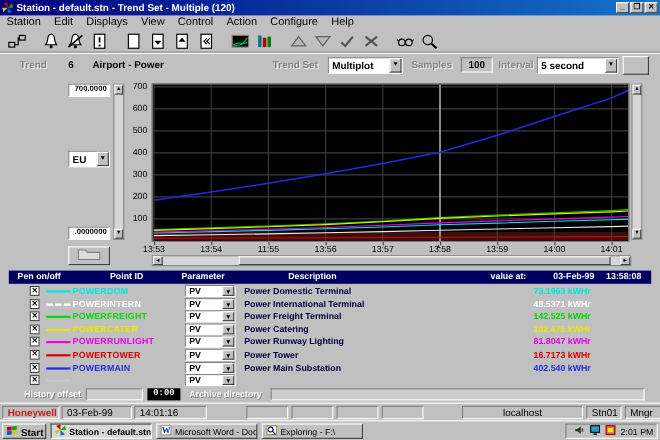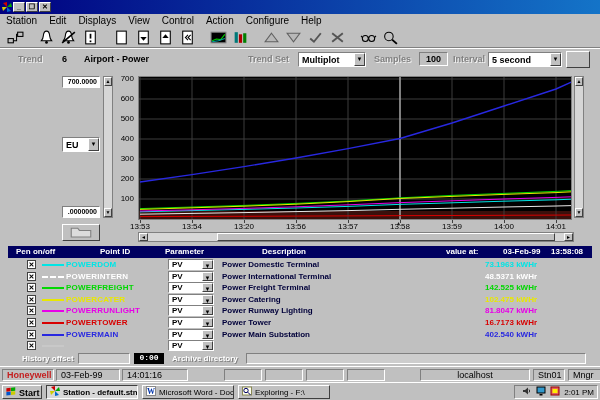--- a/index.html
+++ b/index.html
@@ -115,20 +115,21 @@
 
   <div class="abs" id="titlebar">
     <span id="app-icon">
         <svg viewBox="0 0 10 10">
           <polygon points="5,5 1,1 5,0" fill="#c00"></polygon>
           <polygon points="5,5 9,1 10,5" fill="#0a0"></polygon>
           <polygon points="5,5 9,9 5,10" fill="#06c"></polygon>
           <polygon points="5,5 1,9 0,5" fill="#cc0"></polygon>
         </svg>
       </span>
+    <span class="ttl nowrap">Station - default.stn - Trend Set - Multiple (120)</span>
     <span class="winbtn">_</span>
     <span class="winbtn">❐</span>
     <span class="winbtn">✕</span>
   </div>
 
   <div class="abs" id="menubar">
       <span class="menu-item">Station</span>
       <span class="menu-item">Edit</span>
       <span class="menu-item">Displays</span>
       <span class="menu-item">View</span>
@@ -359,21 +360,21 @@
   <div class="abs vscroll" style="left:574px;top:76px;height:142px">
     <span class="sarrow">▲</span>
     <span class="sarrow">▼</span>
   </div>
   <div class="abs" id="x-axis" style="left:139px;top:220px;width:434px;height:12px">
       <span class="tick" style="left: 1px;"></span>
       <span class="xt" style="left: 1px;">13:53</span>
       <span class="tick" style="left: 53px;"></span>
       <span class="xt" style="left: 53px;">13:54</span>
       <span class="tick" style="left: 105px;"></span>
-      <span class="xt" style="left: 105px;">13:20</span>
+      <span class="xt" style="left: 105px;">11:55</span>
       <span class="tick" style="left: 157px;"></span>
       <span class="xt" style="left: 157px;">13:56</span>
       <span class="tick" style="left: 209px;"></span>
       <span class="xt" style="left: 209px;">13:57</span>
       <span class="tick" style="left: 261px;"></span>
       <span class="xt" style="left: 261px;">13:58</span>
       <span class="tick" style="left: 313px;"></span>
       <span class="xt" style="left: 313px;">13:59</span>
       <span class="tick" style="left: 365px;"></span>
       <span class="xt" style="left: 365px;">14:00</span>

